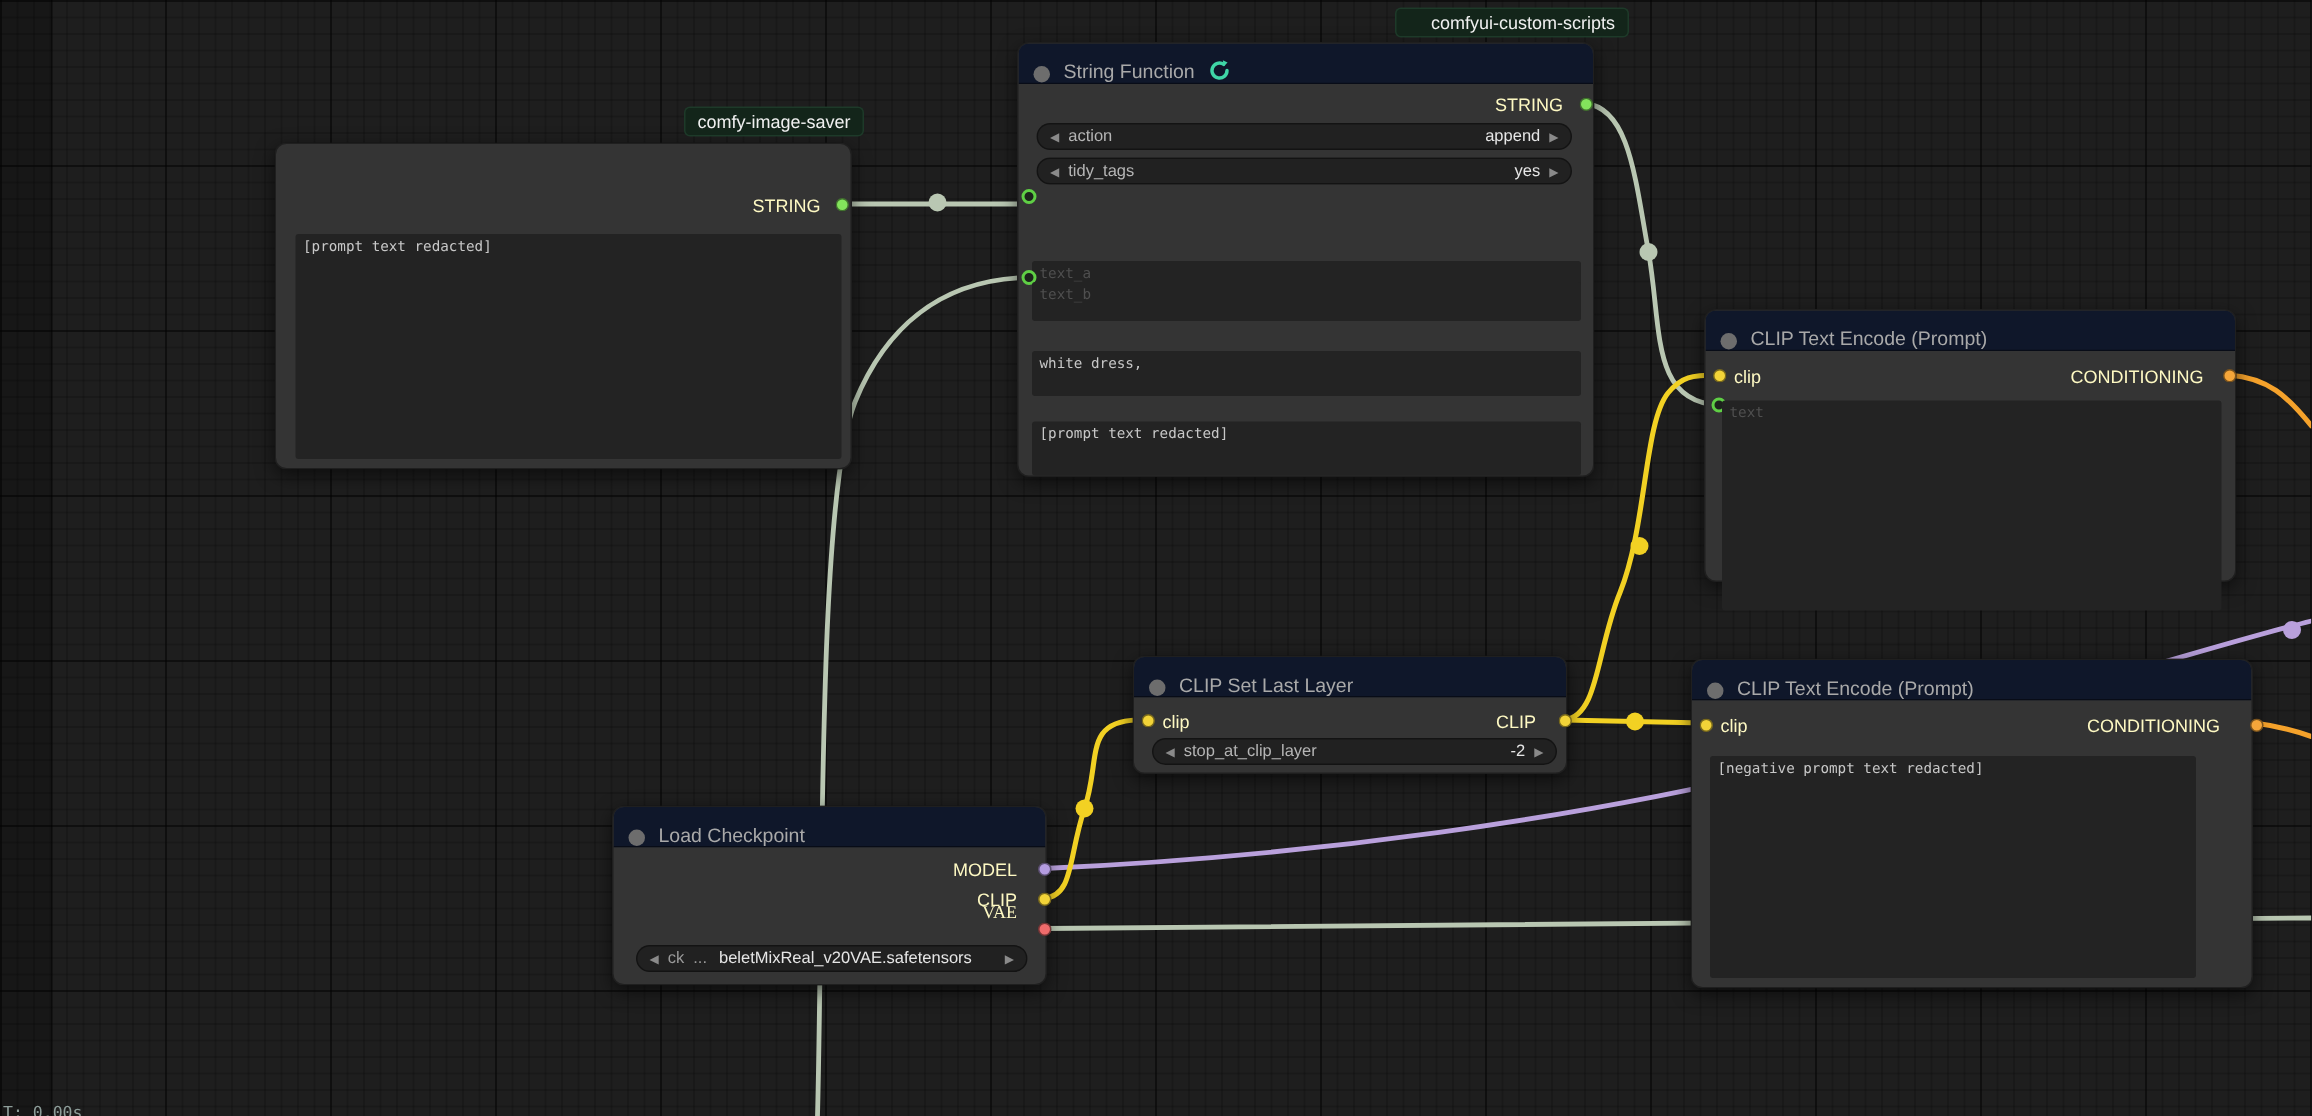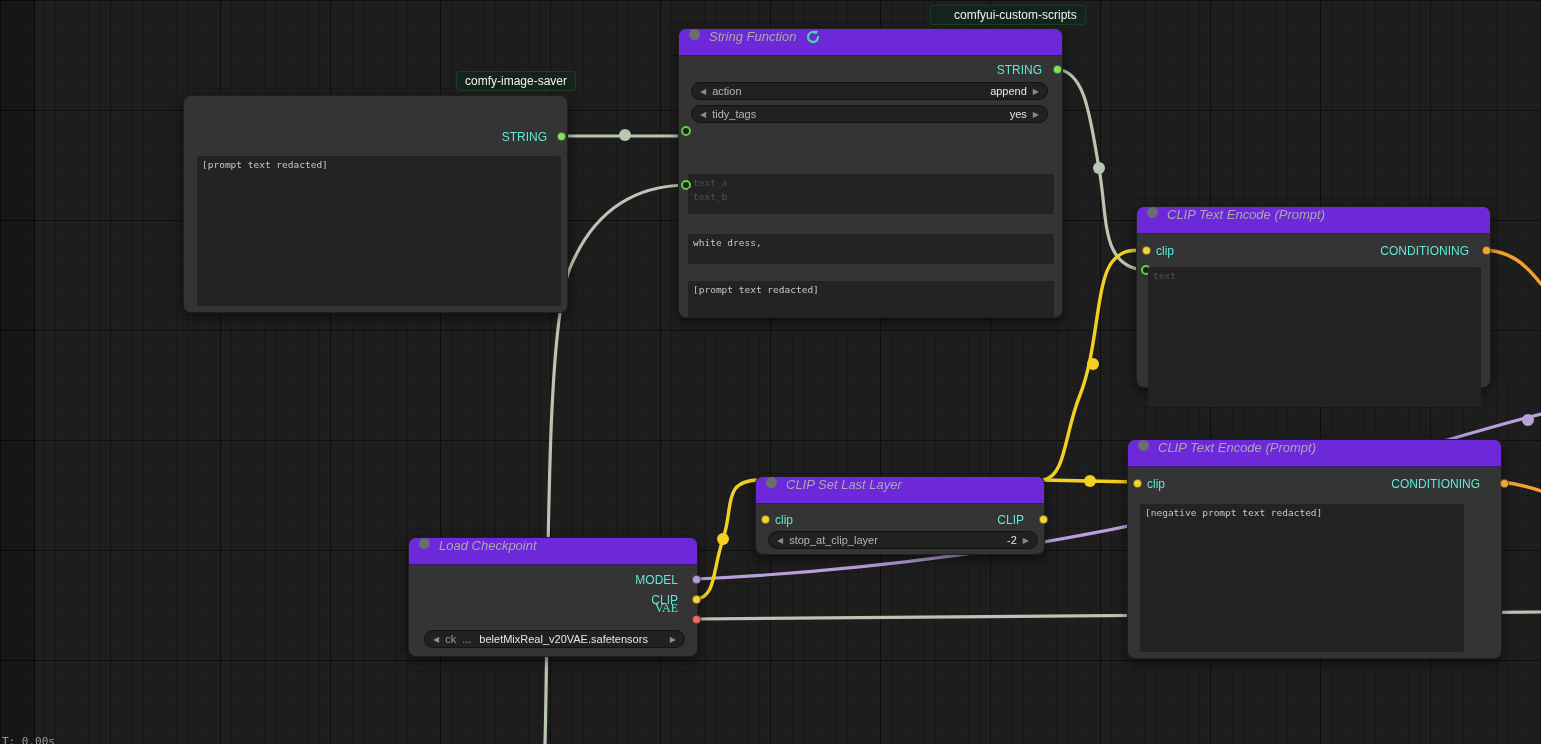--- a/index.html
+++ b/index.html
@@ -13,25 +13,25 @@
       linear-gradient(to right, rgba(0,0,0,.16) 1px, transparent 1px),
       linear-gradient(to bottom, rgba(0,0,0,.16) 1px, transparent 1px);
     background-size:110px 110px,110px 110px,11px 11px,11px 11px;
     font-family:"Liberation Sans", sans-serif;
   }
   #left-strip{position:absolute;left:0;top:0;bottom:0;width:35px;
     background:rgba(0,0,0,.22);border-right:1px solid rgba(0,0,0,.45);z-index:1;}
   #wires{position:absolute;left:0;top:0;z-index:2;}
   .node{position:absolute;background:#343434;border:1px solid rgba(0,0,0,.4);
     border-radius:8px;box-shadow:0 4px 12px rgba(0,0,0,.55);z-index:3;}
-  .node-title{position:relative;height:27px;background:#6d28d9;border-radius:7px 7px 0 0;
-    border-bottom:1px solid rgba(0,0,0,.45);display:flex;align-items:flex-start;padding:0 10px;gap:9px;font-style:italic;}
+  .node-title{position:relative;height:27px;background:#0f172a;border-radius:7px 7px 0 0;
+    border-bottom:1px solid rgba(0,0,0,.45);display:flex;align-items:flex-end;padding:0 10px;gap:9px;}
   .title-dot{width:11px;height:11px;border-radius:50%;background:#6d6d6d;flex:0 0 auto;}
   .title-text{color:#a9a9a9;font-size:13px;white-space:nowrap;}
-  .slot-label{position:absolute;color:#5eead4;font-size:12px;line-height:12px;white-space:nowrap;}
+  .slot-label{position:absolute;color:#fef9c3;font-size:12px;line-height:12px;white-space:nowrap;}
   .out-label{text-align:right;}
   .dot{position:absolute;width:9px;height:9px;border-radius:50%;border:1px solid rgba(0,0,0,.5);}
   .dot-green{background:#83e45c;}
   .dot-yellow{background:#f2d338;}
   .dot-orange{background:#f5a63a;}
   .dot-purple{background:#b49ce0;}
   .dot-red{background:#ef6b6b;}
   .ring-green{position:absolute;width:10px;height:10px;border-radius:50%;
     border:2.5px solid #5fcf45;background:#1c231c;}
   .textbox{position:absolute;background:#232323;border-radius:2px;color:#c7c7c7;
@@ -139,21 +139,21 @@
       <span class="title-text">CLIP Text Encode (Prompt)</span>
     </div>
     <div class="dot dot-yellow" style="left:5px;top:39px;"></div>
     <div class="slot-label" style="left:19px;top:38px;">clip</div>
     <div class="slot-label out-label" style="right:21px;top:38px;">CONDITIONING</div>
     <div class="dot dot-orange" style="left:345px;top:39px;"></div>
     <div class="ring-green" style="left:4px;top:58px;"></div>
     <div class="textbox tb-placeholder" style="left:11px;top:60px;width:333px;height:140px;">text</div>
   </div>
 
-  <div class="node" style="left:755px;top:437px;width:290px;height:79px;margin-top:39px;">
+  <div class="node" style="left:755px;top:437px;width:290px;height:79px;">
     <div class="node-title">
       <span class="title-dot"></span>
       <span class="title-text">CLIP Set Last Layer</span>
     </div>
     <div class="dot dot-yellow" style="left:5px;top:38px;"></div>
     <div class="slot-label" style="left:19px;top:37px;">clip</div>
     <div class="slot-label out-label" style="right:20px;top:37px;">CLIP</div>
     <div class="dot dot-yellow" style="left:283px;top:38px;"></div>
     <div class="widget" style="left:12px;top:54px;width:270px;">
       <span class="arrow">◀</span>

